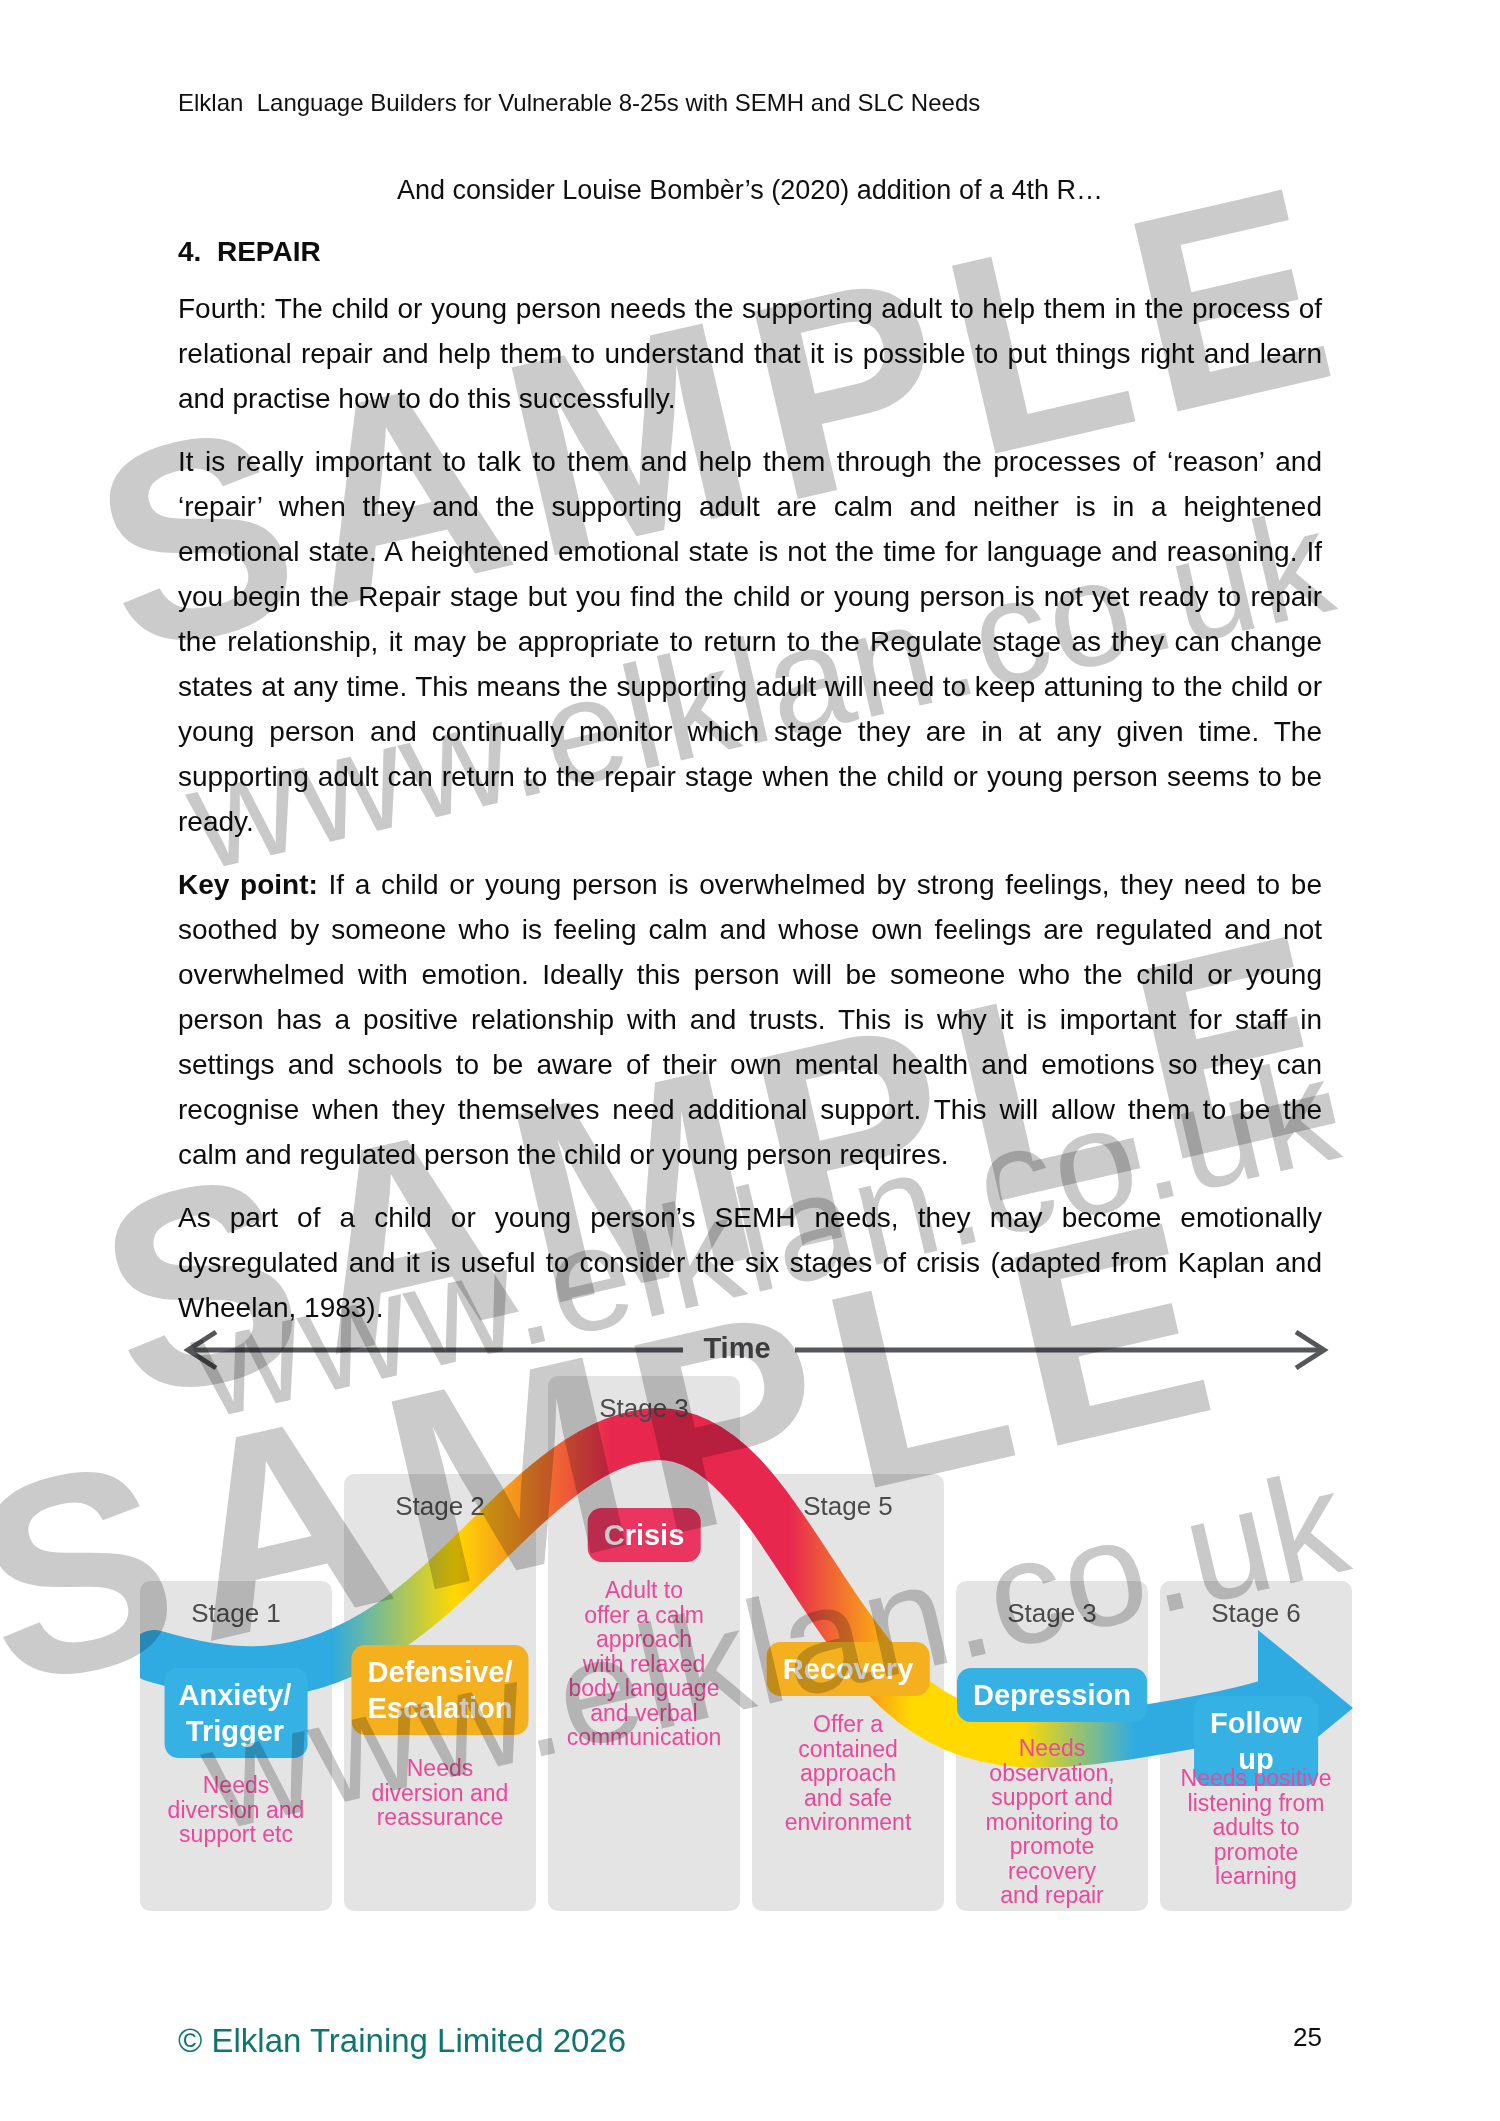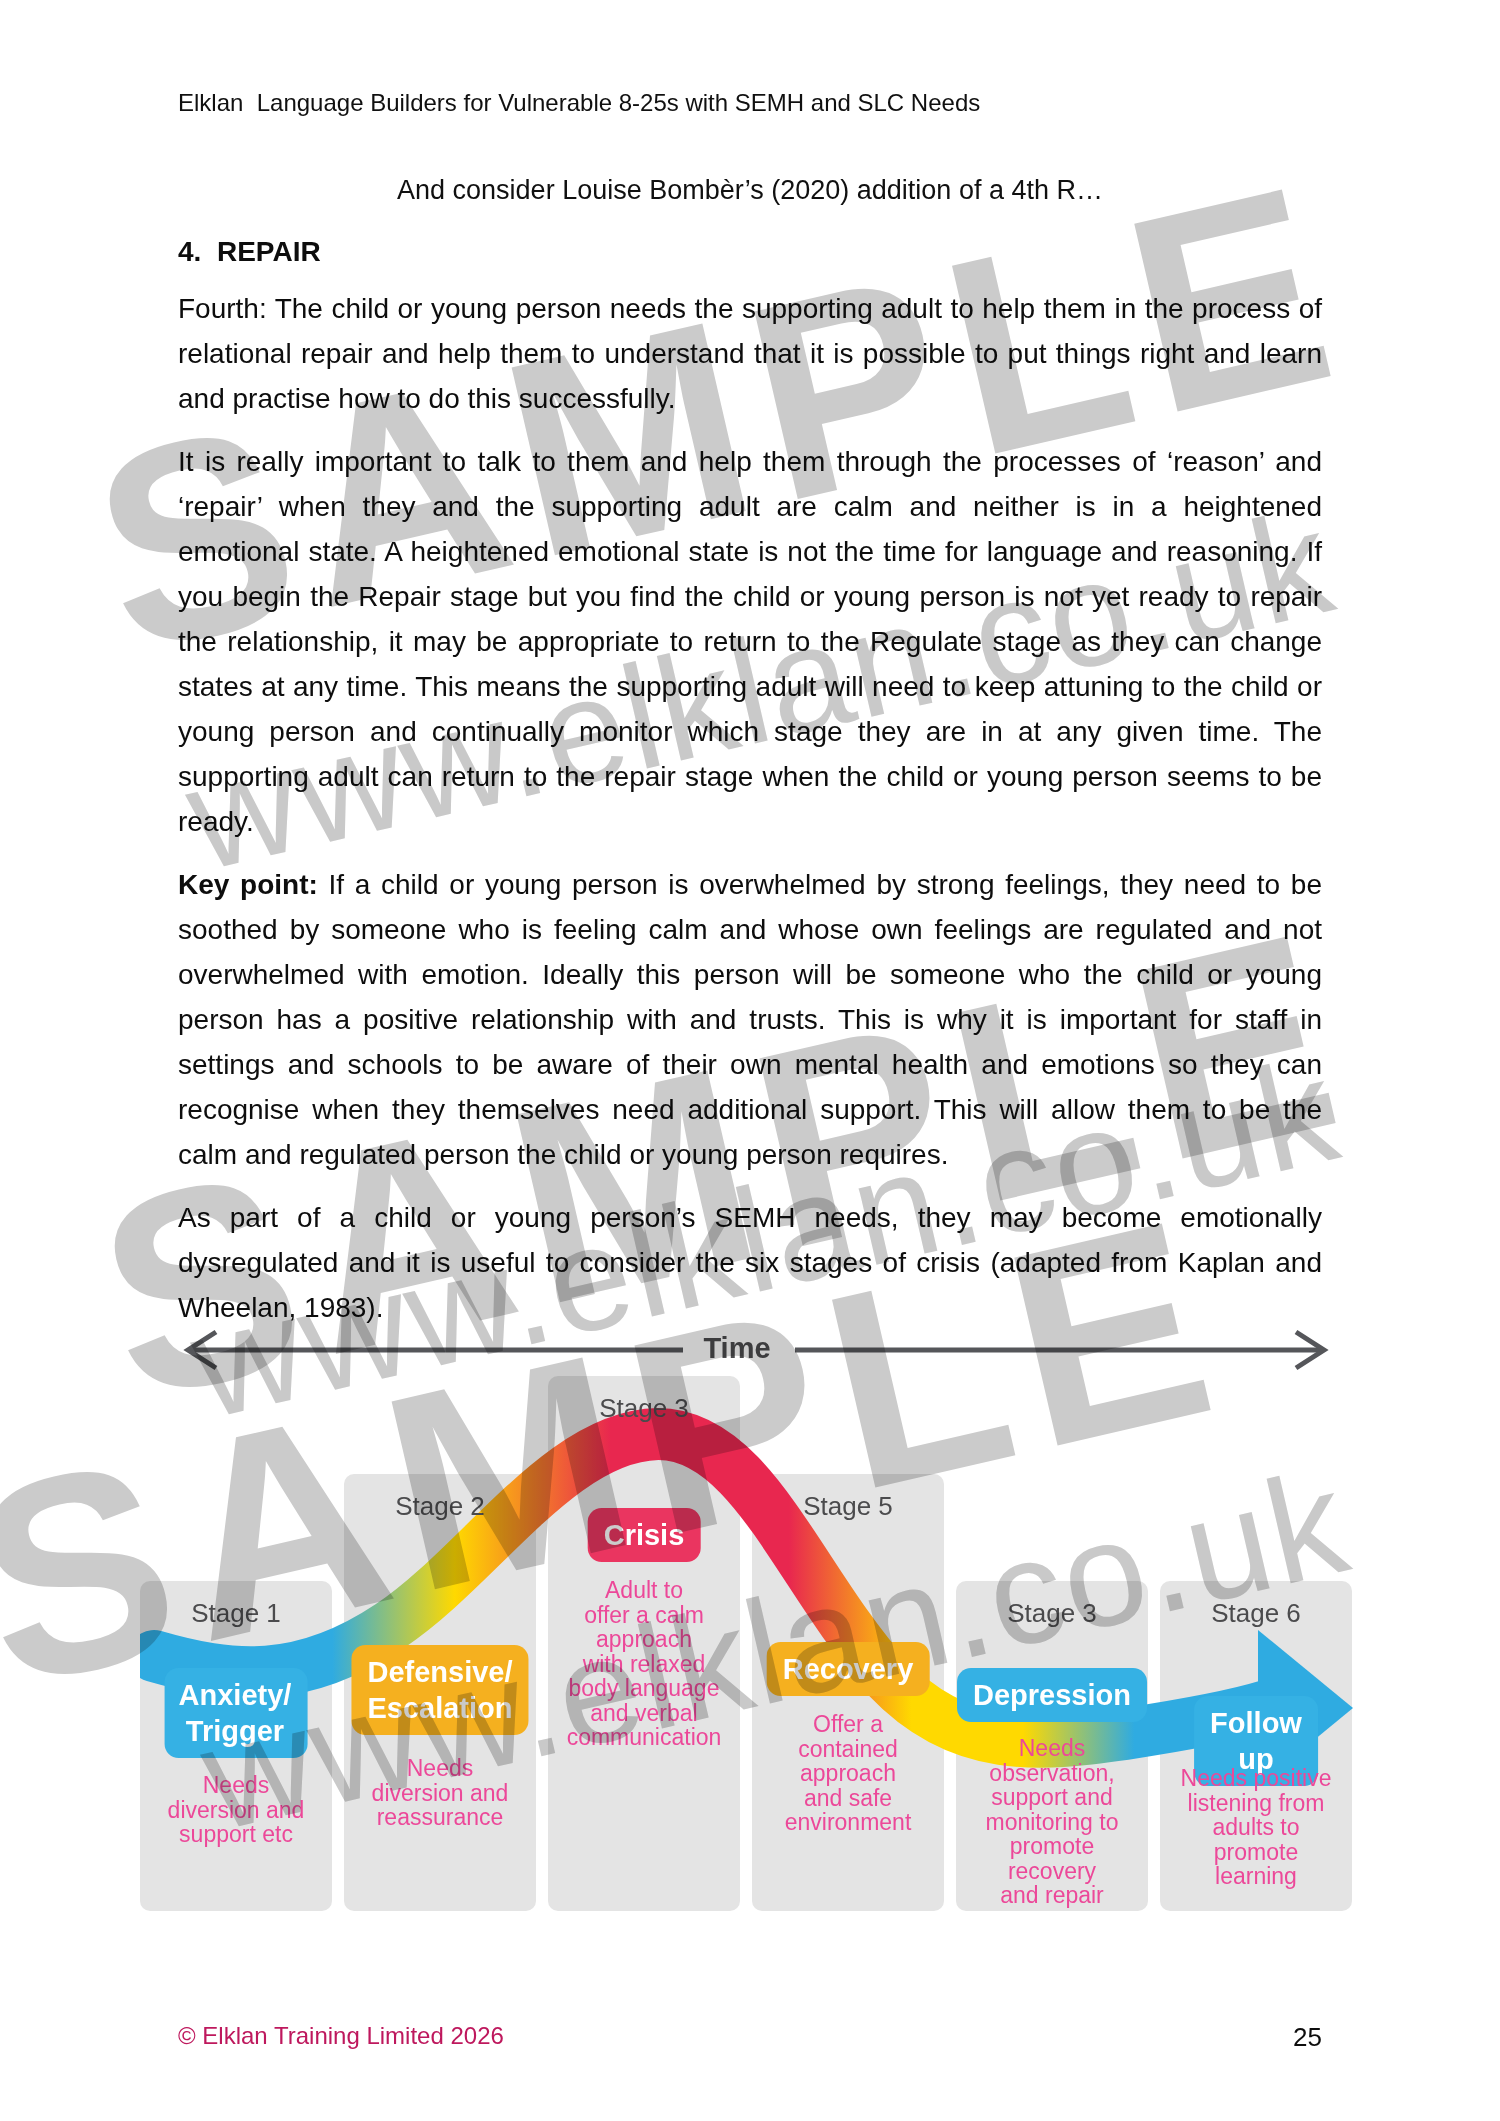--- a/index.html
+++ b/index.html
@@ -82,21 +82,21 @@
     font-size:23px;line-height:24.5px;color:#ec4899;white-space:pre-line;font-weight:500;
   }
   .c1 .desc{top:447px;}
   .c2 .desc{top:430px;}
   .c3 .desc{top:252px;}
   .c4 .desc{top:386px;}
   .c5 .desc{top:410px;}
   .c6 .desc{top:440px;}
   
   .footer-left{
-    position:absolute;left:178px;top:2022px;font-size:24px;color:#be185d;
+    position:absolute;left:178px;top:2022px;font-size:33px;color:#0f766e;
   }
   .footer-page{
     position:absolute;right:178px;top:2022px;font-size:26px;color:#0d0d0d;text-align:right;
   }
   
   .wm{
     position:absolute;mix-blend-mode:multiply;pointer-events:none;
     transform:translate(-50%,-50%) rotate(-13deg);white-space:nowrap;z-index:30;
   }
   .wm-sample{

